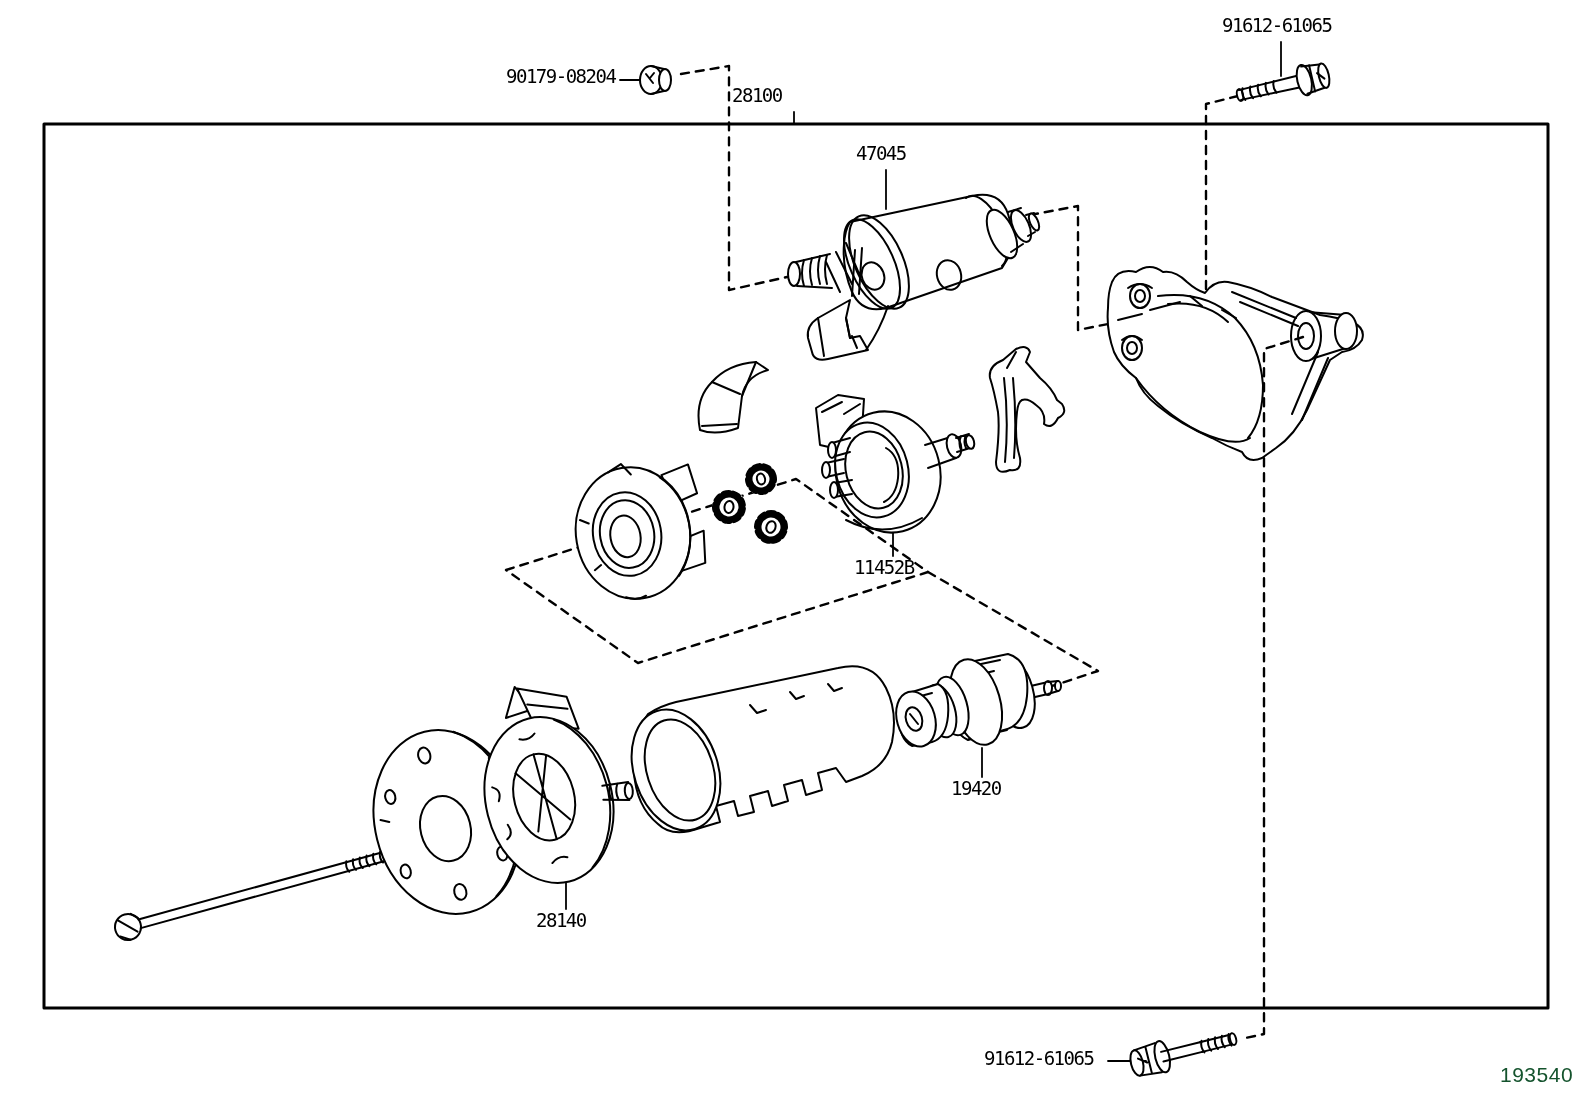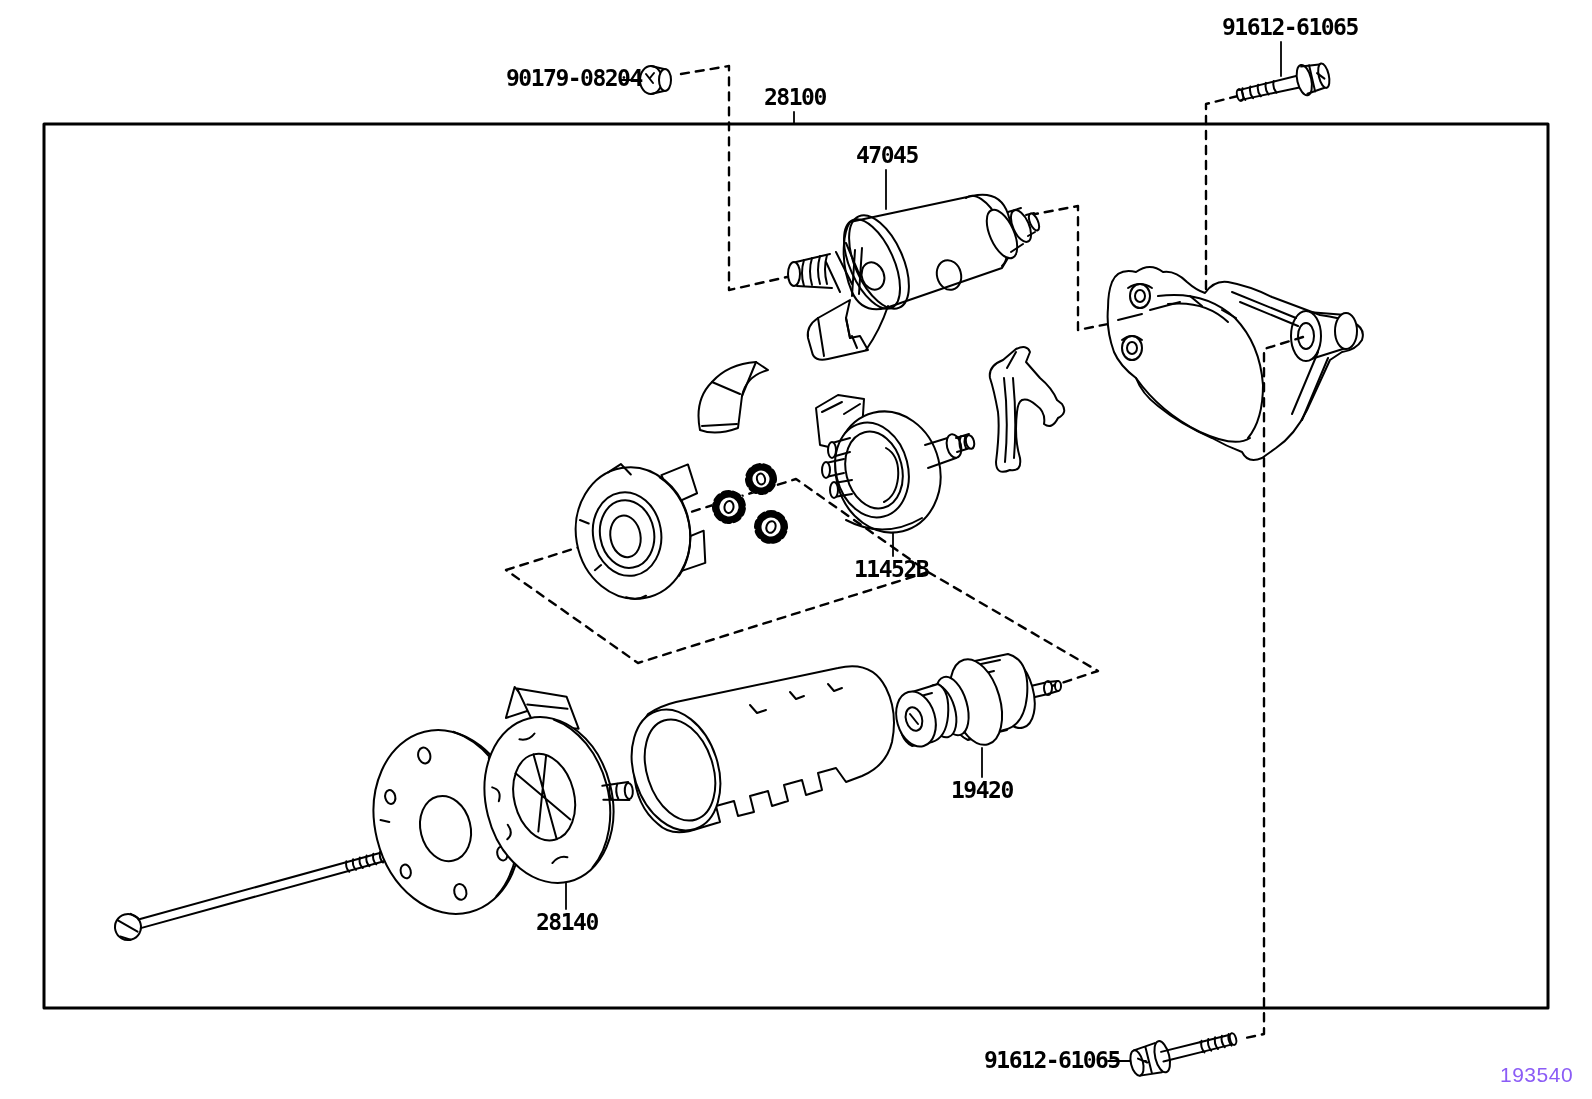--- a/index.html
+++ b/index.html
@@ -1,22 +1,22 @@
 <!DOCTYPE html>
 <html><head>
 <meta charset="utf-8">
 <style>
   html,body{margin:0;padding:0;background:#ffffff;}
   .canvas{position:relative;width:1592px;height:1099px;background:#ffffff;overflow:hidden;
           font-family:"DejaVu Sans Mono",monospace;}
   .canvas svg{position:absolute;left:0;top:0;}
-  .callout{position:absolute;font-family:"DejaVu Sans Mono",monospace;font-weight:700;
-           font-size:23px;letter-spacing:-1.5px;color:#000;white-space:nowrap;line-height:1;}
+  .callout{position:absolute;font-family:"DejaVu Sans Mono",monospace;font-weight:400;
+           font-size:19px;letter-spacing:-1.5px;color:#000;white-space:nowrap;line-height:1;}
   .figcode{position:absolute;font-family:"Liberation Sans",sans-serif;font-weight:400;
-           font-size:21px;letter-spacing:0.5px;color:#8b5cf6;line-height:1;}
+           font-size:21px;letter-spacing:0.5px;color:#14532d;line-height:1;}
 </style>
 </head>
 <body>
 
 <div class="canvas">
 
 <svg width="1592" height="1099" viewBox="0 0 1592 1099">
   <g stroke="#000" stroke-width="2" fill="none" stroke-linecap="round" stroke-linejoin="round">
 
     <g stroke-width="2.4" stroke-dasharray="8 7">
@@ -239,21 +239,21 @@
       <path d="M68,-6 q-3,6 0,12 M75,-6 q-3,6 0,12 M82,-6 q-3,6 0,12 M89,-6 q-3,6 0,12 M96,-6 q-3,6 0,12"></path>
       <path d="M66,-5 L99,-5 M66,5 L99,5"></path>
       <ellipse cx="99" cy="0" rx="3" ry="6" fill="#fff"></ellipse>
     </g>
 
   </g>
 </svg>
 
 <div class="callout" style="left:506px;top:67px">90179-08204</div>
 <div class="callout" style="left:1222px;top:16px">91612-61065</div>
-<div class="callout" style="left:764px;top:86px">28100</div>
+<div class="callout" style="left:732px;top:86px">28100</div>
 <div class="callout" style="left:856px;top:144px">47045</div>
 <div class="callout" style="left:854px;top:558px">11452B</div>
 <div class="callout" style="left:951px;top:779px">19420</div>
 <div class="callout" style="left:536px;top:911px">28140</div>
 <div class="callout" style="left:984px;top:1049px">91612-61065</div>
 
 <div class="figcode" style="left:1500px;top:1064px">193540</div>
 
 </div>
 

